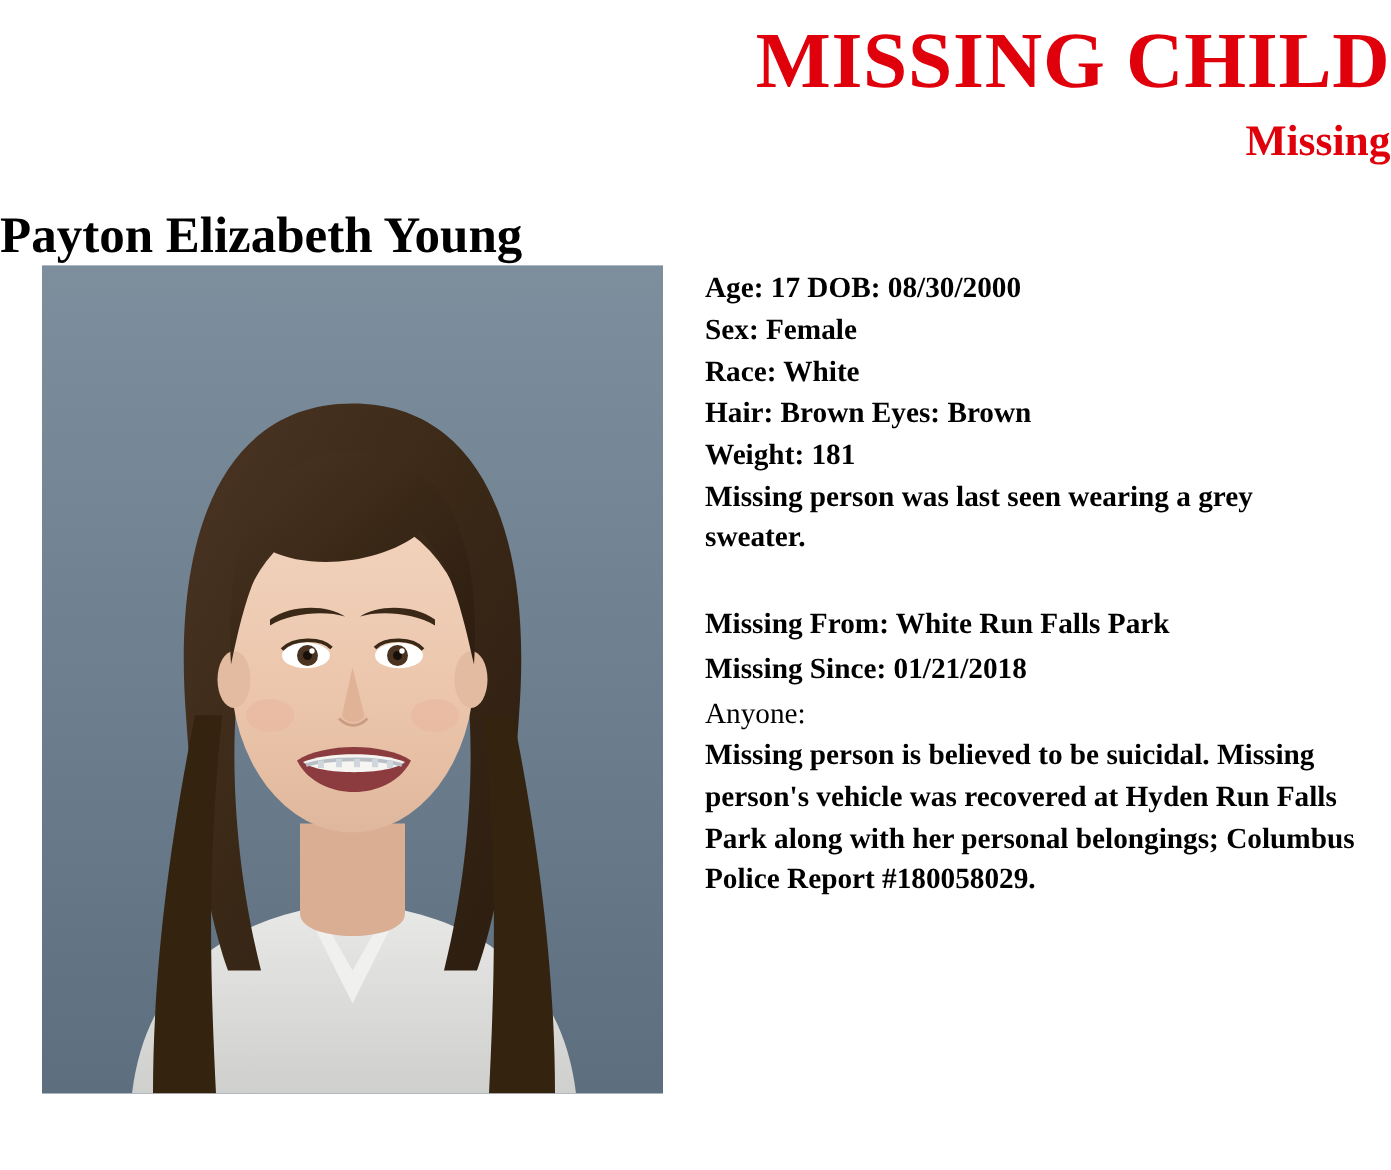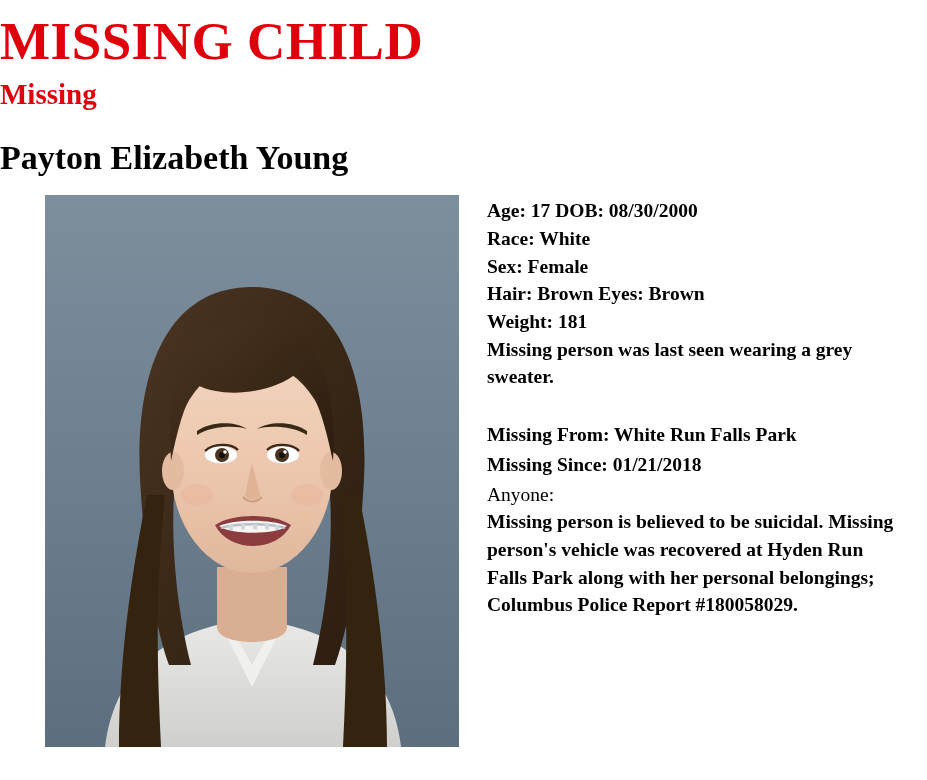--- a/index.html
+++ b/index.html
@@ -14,21 +14,21 @@
     color: #000000;
     overflow: hidden;
   }
   .poster {
     position: relative;
     width: 927px;
     height: 780px;
     background: #ffffff;
   }
   .header {
-    text-align: left;
+    text-align: right;
     padding-top: 14px;
   }
   .title-main {
     font-family: "Liberation Serif", serif;
     font-weight: bold;
     font-size: 53px;
     line-height: 1.05;
     color: #e0000c;
     letter-spacing: 0.5px;
   }
@@ -43,22 +43,21 @@
   .person-name {
     text-align: left;
     font-family: "Liberation Serif", serif;
     font-weight: bold;
     font-size: 34px;
     color: #000000;
     margin-top: 26px;
   }
   .body-wrap {
     position: relative;
-    margin-top: 18px;
-    padding-left: 45px;
+    padding-left: 28px;
     display: flex;
     align-items: flex-start;
   }
   .photo-frame {
     width: 414px;
     height: 552px;
     flex: 0 0 414px;
     overflow: hidden;
     position: relative;
     background: #6f8091;
@@ -176,22 +175,22 @@
         <ellipse cx="152" cy="300" rx="16" ry="11" fill="#e7b79c" opacity="0.55"></ellipse>
         <ellipse cx="262" cy="300" rx="16" ry="11" fill="#e7b79c" opacity="0.55"></ellipse>
 
         <path d="M120 300 C110 400 112 470 116 552 L74 552 C74 460 88 370 102 300 Z" fill="#33230f"></path>
         <path d="M294 300 C304 400 302 470 298 552 L342 552 C342 460 328 370 314 300 Z" fill="#33230f"></path>
       </svg>
     </div>
 
     <div class="details">
       <p>Age: 17   DOB: 08/30/2000</p>
+      <p>Sex: Female</p>
       <p>Race: White</p>
-      <p>Sex: Female</p>
       <p>Hair: Brown   Eyes: Brown</p>
       <p>Weight: 181</p>
       <p>Missing person was last seen wearing a grey sweater.</p>
 
       <div class="spacer"></div>
 
       <p>Missing From: White Run Falls Park</p>
       <div class="spacer-small"></div>
       <p>Missing Since: 01/21/2018</p>
       <div class="spacer-small"></div>

